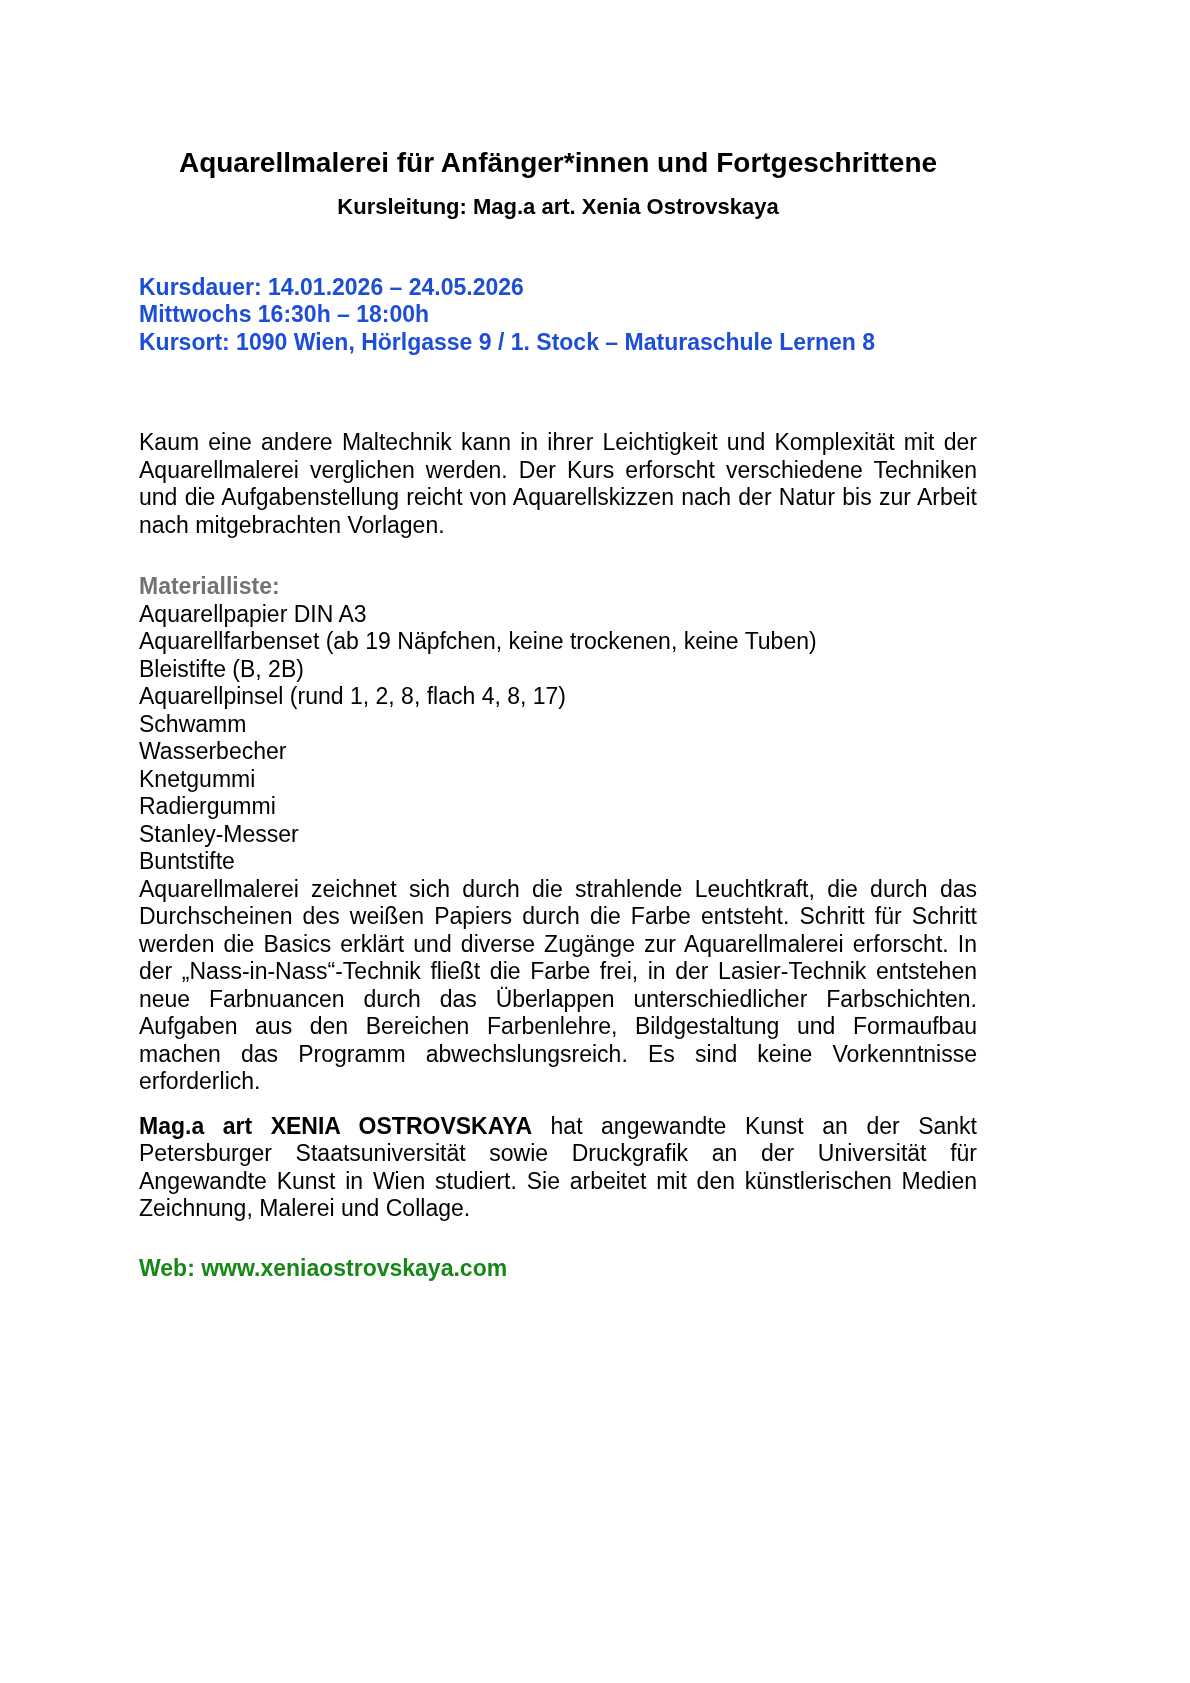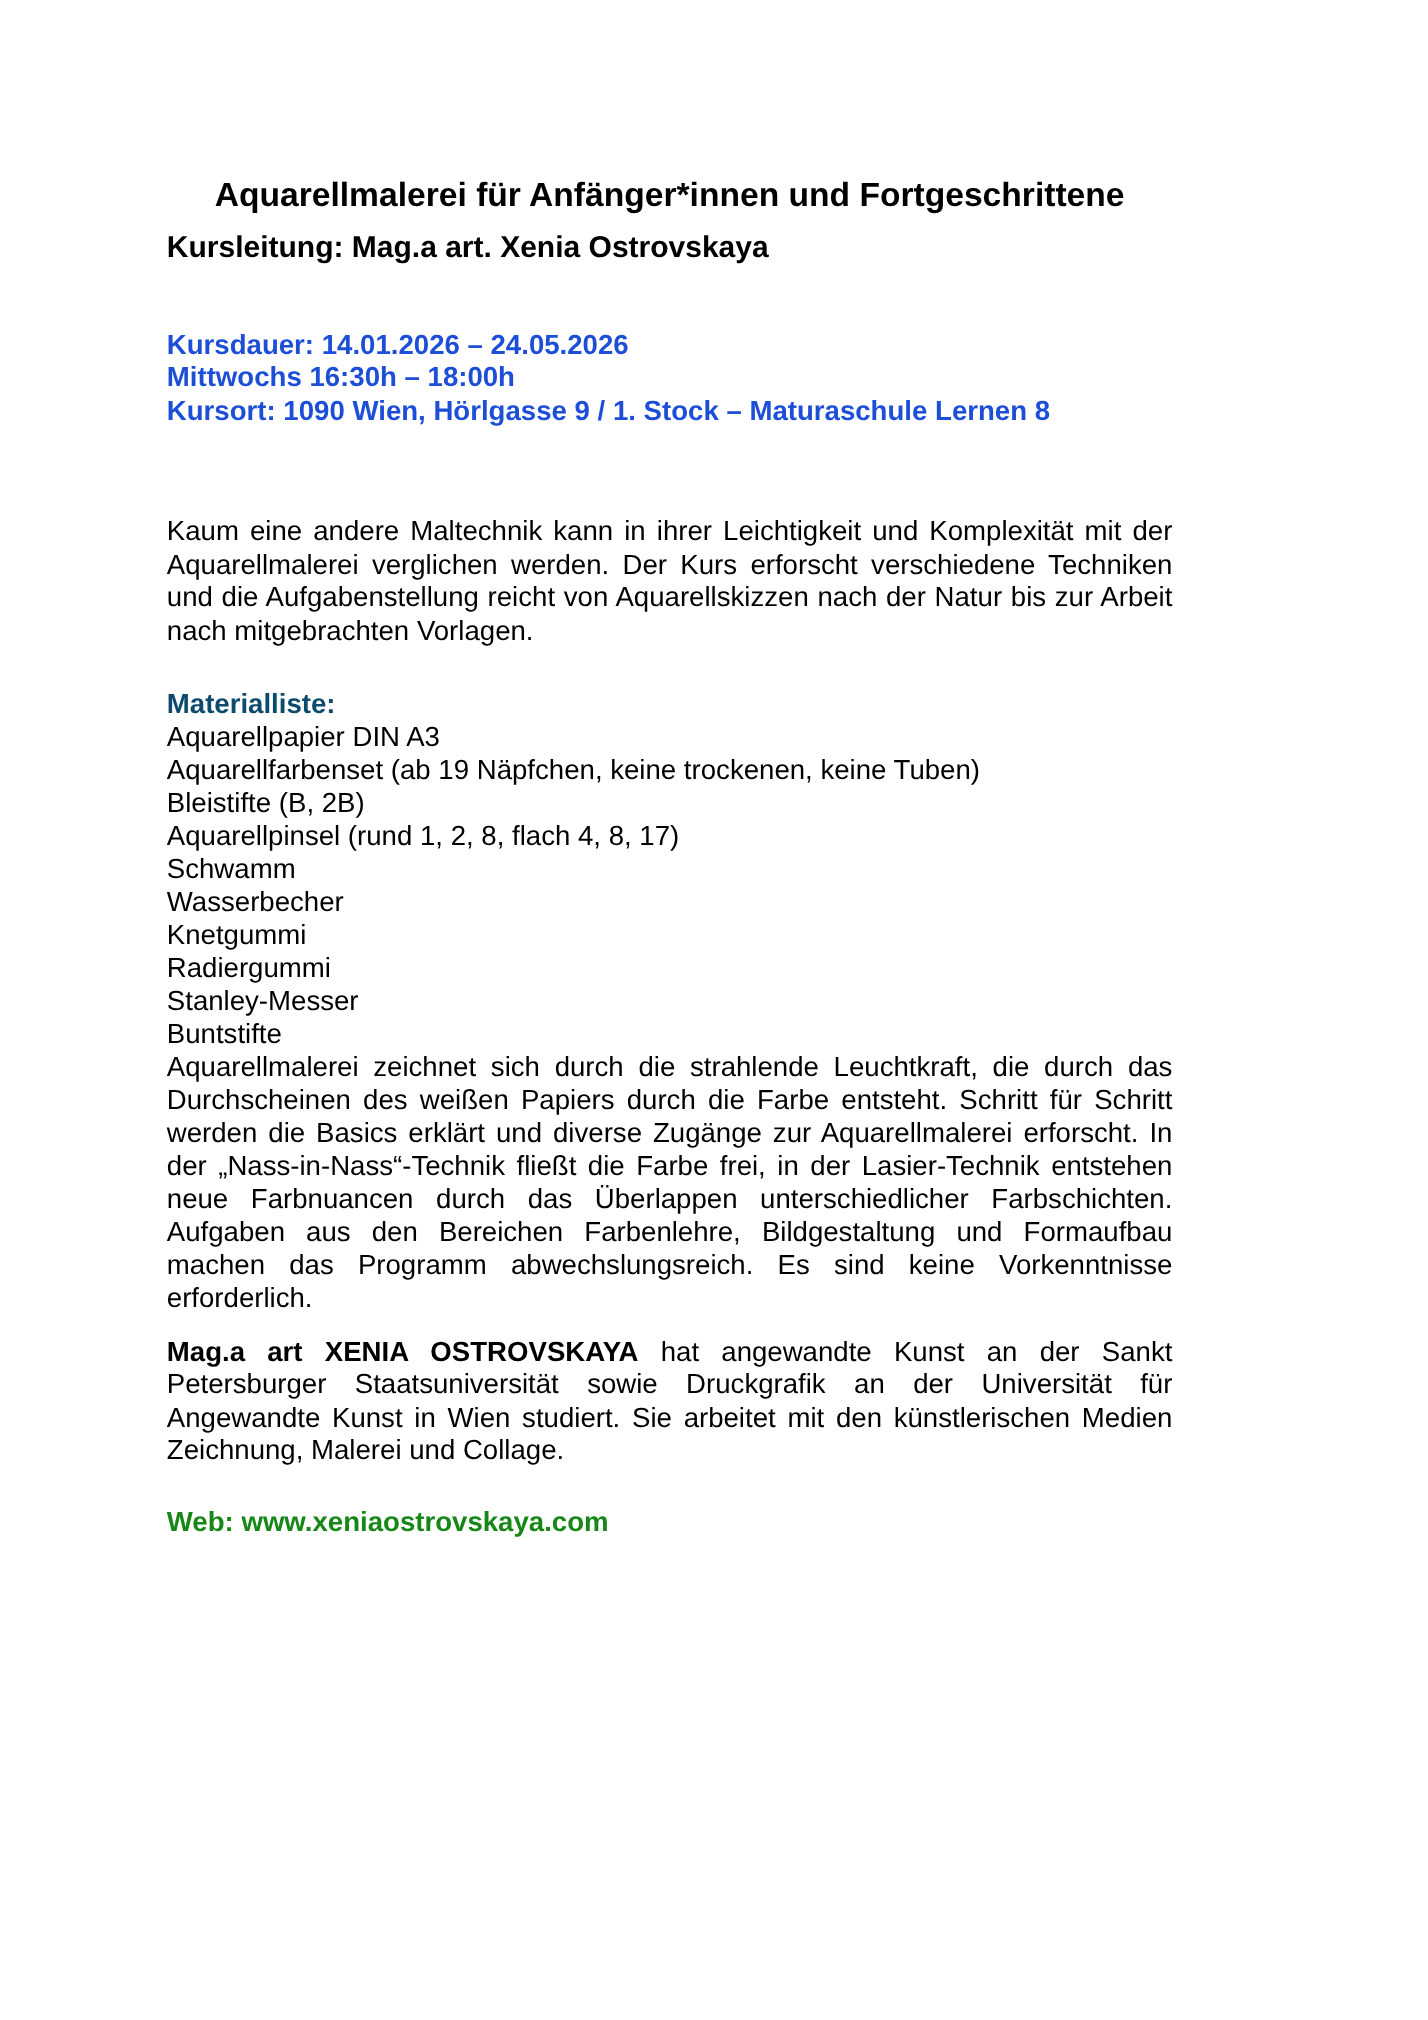--- a/index.html
+++ b/index.html
@@ -22,24 +22,24 @@
   }
   .doc-title {
     font-size: 28px;
     line-height: 32px;
     font-weight: bold;
     text-align: center;
     margin: 0;
     color: #000000;
   }
   .doc-subtitle {
-    font-size: 25px;
+    font-size: 22px;
     line-height: 27.5px;
     font-weight: bold;
-    text-align: left;
+    text-align: center;
     margin: 14px 0 0 0;
     color: #000000;
   }
   .course-info {
     margin-top: 53px;
     font-weight: bold;
     color: #1d4ed8;
   }
   .course-info p {
     margin: 0;
@@ -48,21 +48,21 @@
     margin: 0;
     text-align: justify;
   }
   .intro-par {
     margin-top: 73px;
   }
   .section-heading {
     font-size: 23px;
     line-height: 27.5px;
     font-weight: bold;
-    color: #0c4a6e;
+    color: #737373;
     margin: 0;
   }
   .materials-heading {
     margin-top: 34px;
   }
   .materials-list {
     margin: 0;
   }
   .materials-list .material-item {
     margin: 0;

